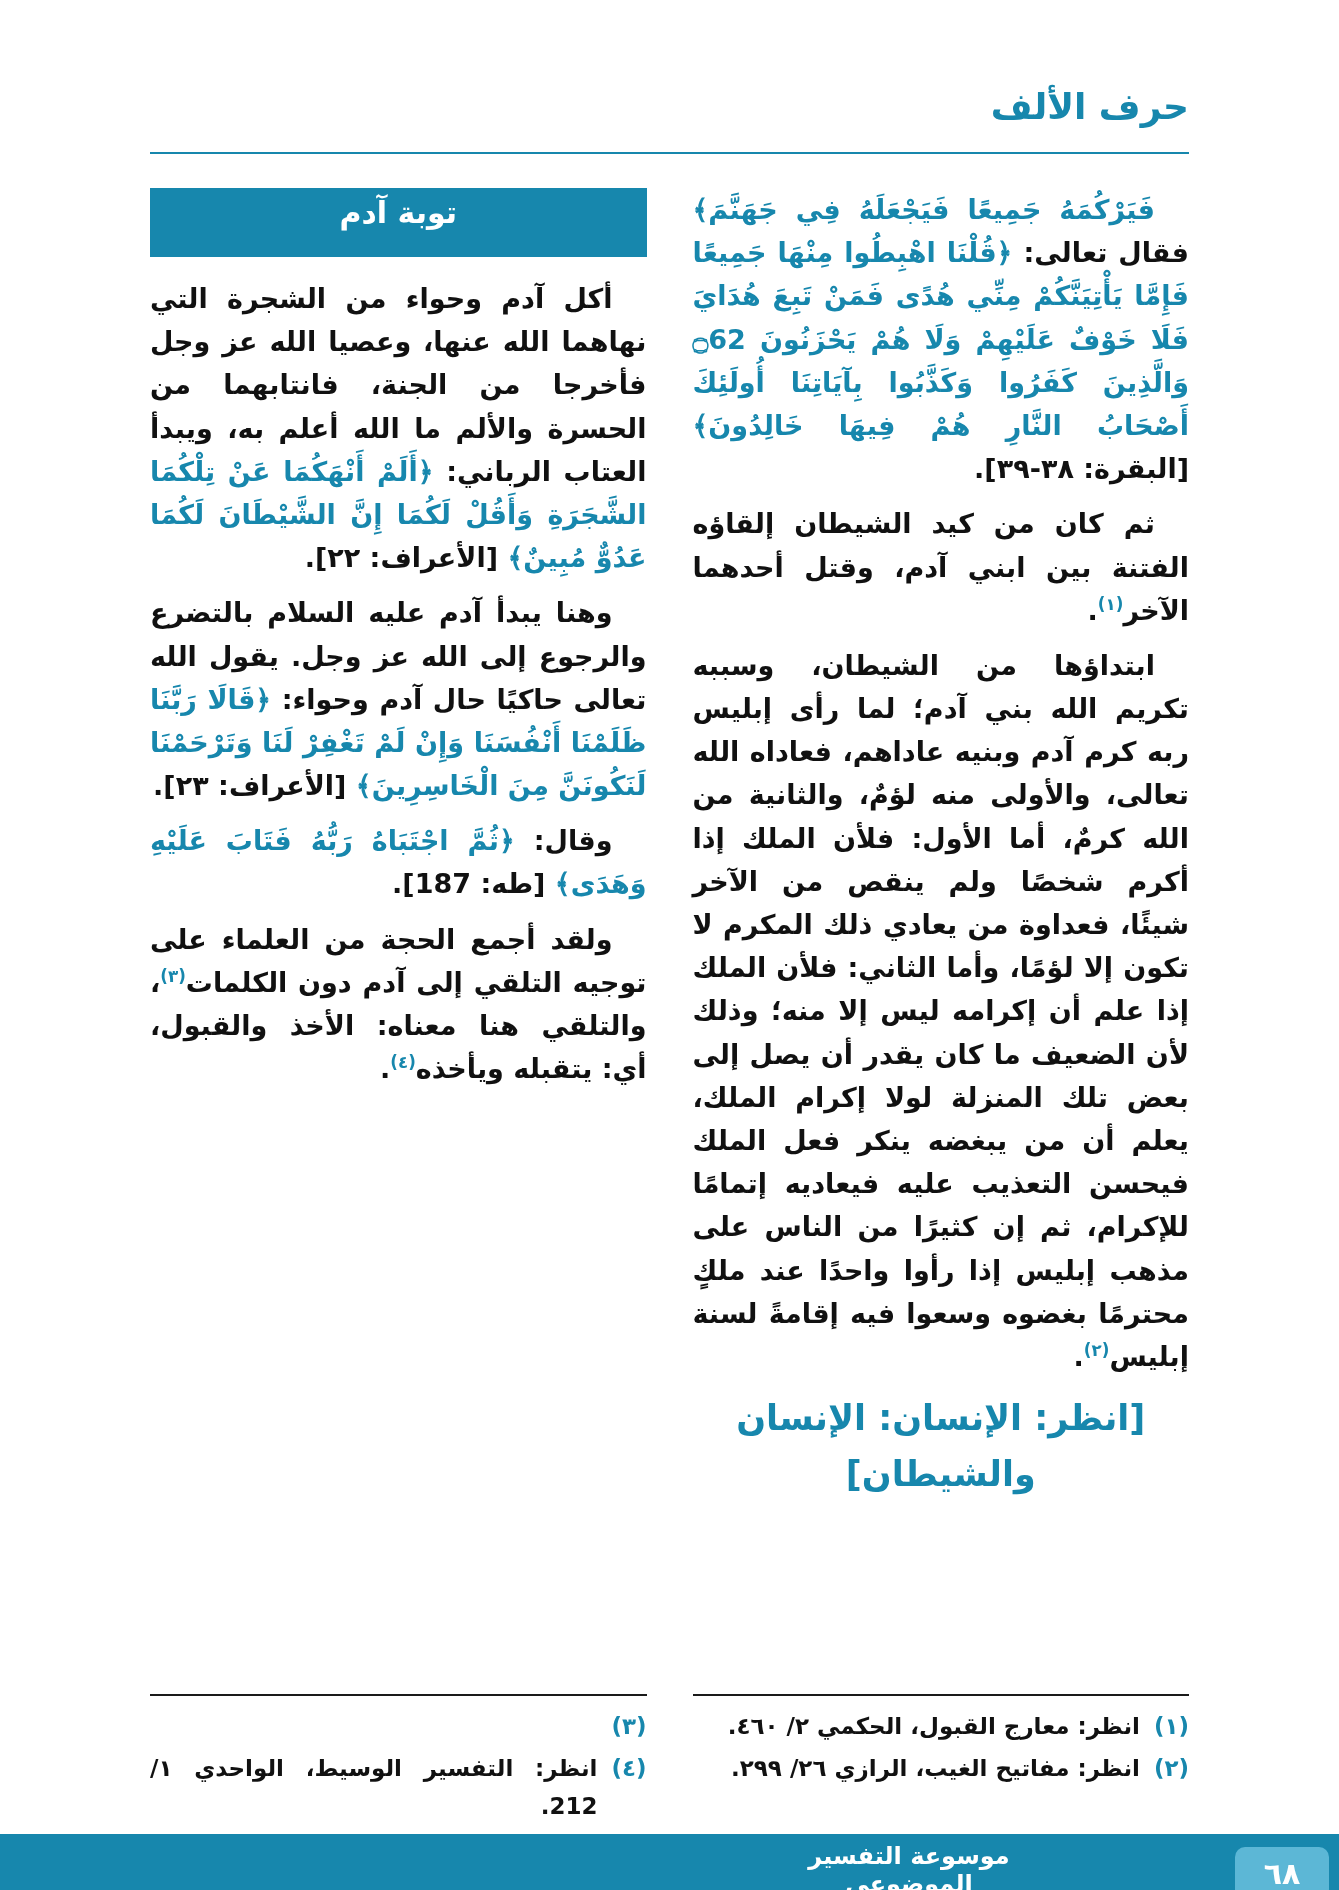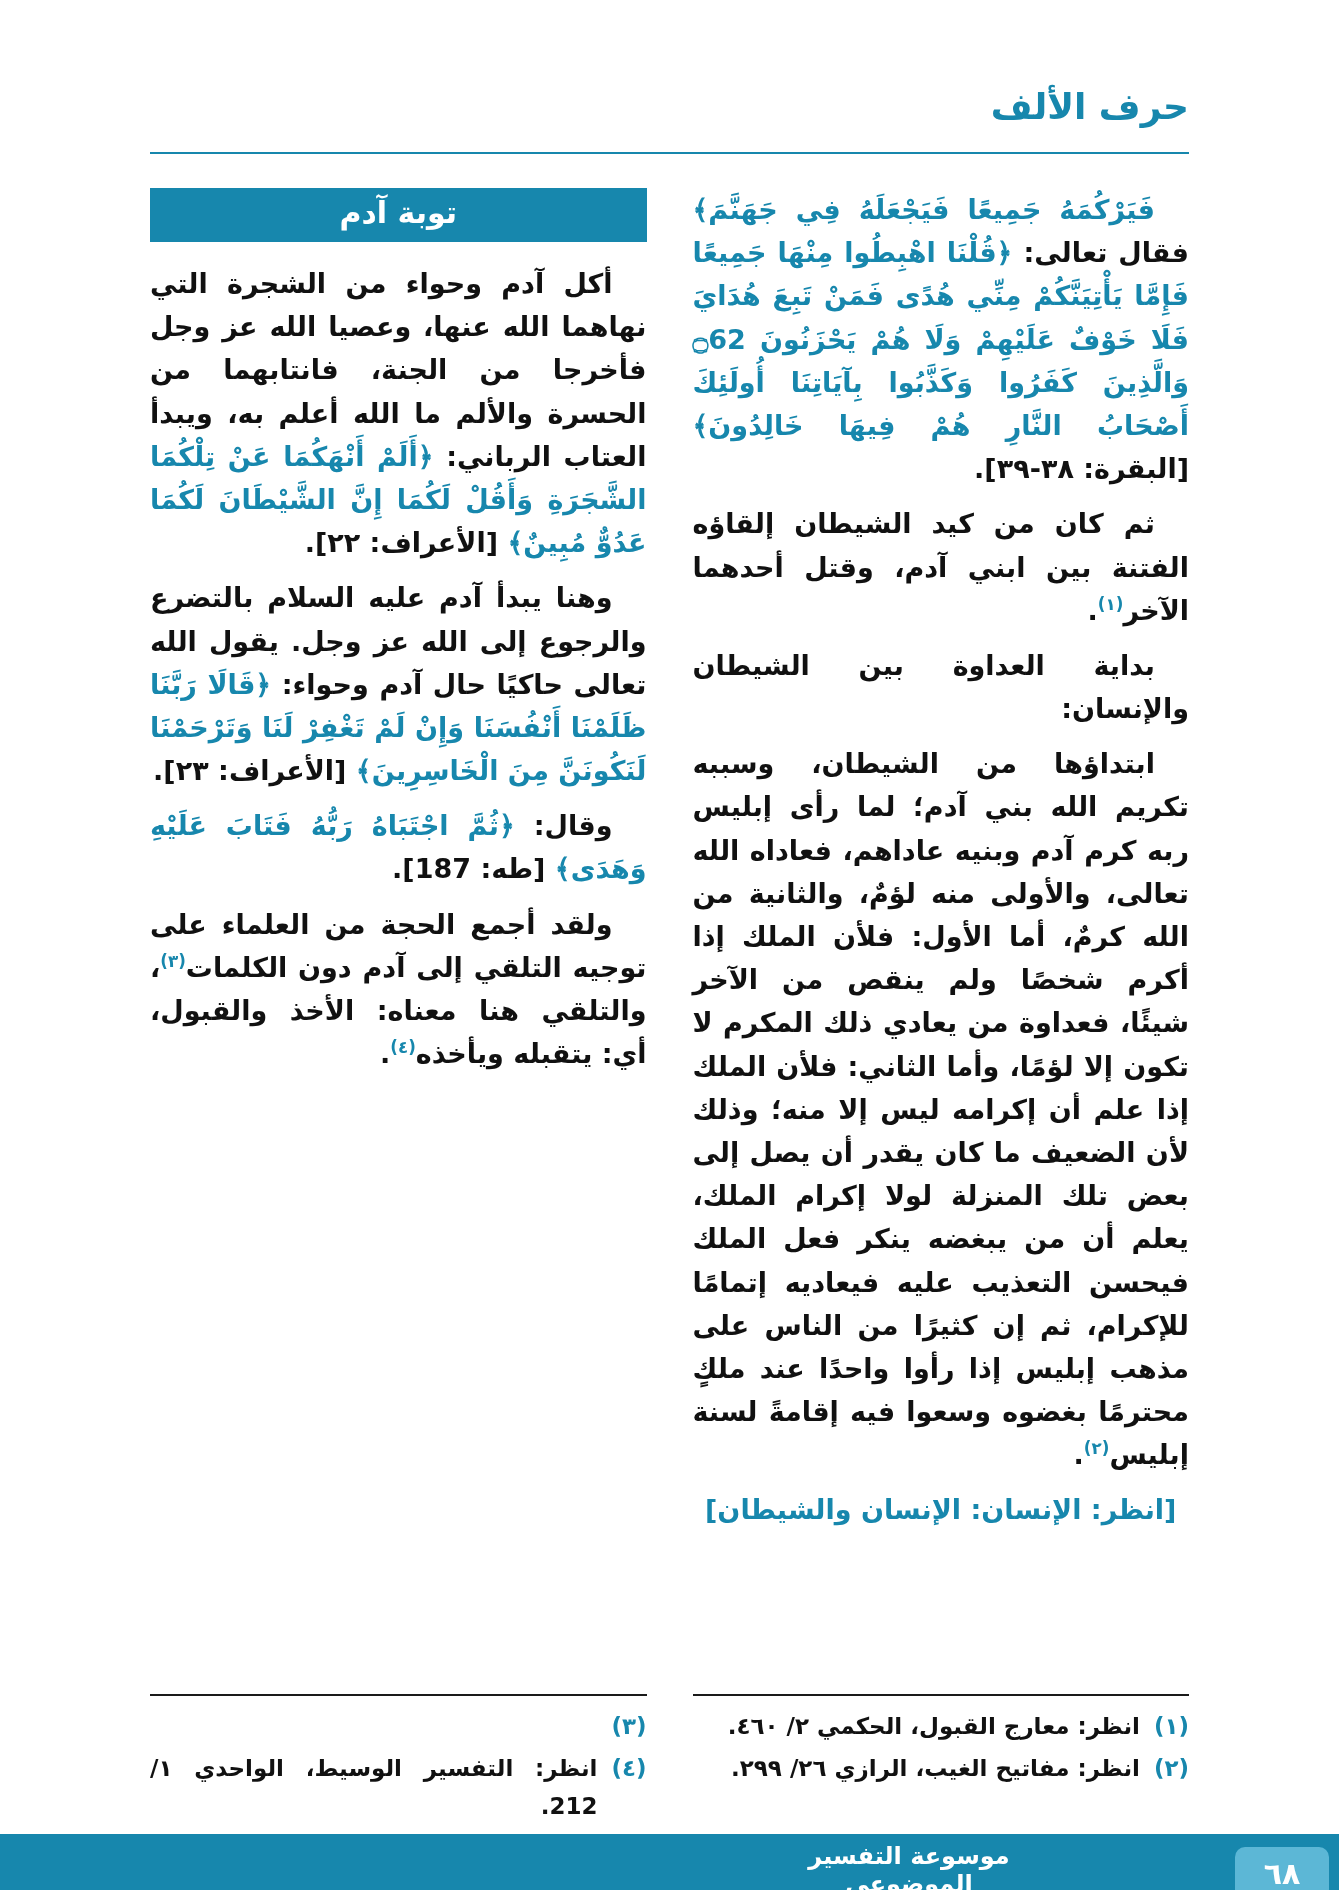--- a/index.html
+++ b/index.html
@@ -24,26 +24,26 @@
   .col{flex:1;min-width:0;}
   .para{
     font-size:27px;line-height:1.6;font-weight:700;
     text-align:justify;text-indent:34px;margin-bottom:12px;
   }
   .verse{color:var(--accent);}
   .ref{color:var(--ink);}
   .fn-mark{color:var(--accent);font-size:0.62em;vertical-align:super;font-weight:700;}
   .subheading{text-indent:34px;}
   .see-also{
-    color:var(--accent);text-align:center;font-size:27px;font-weight:700;
+    color:var(--accent);text-align:center;font-size:35px;font-weight:700;
     margin-top:10px;text-indent:0;
   }
   .title-box{
     background:var(--accent);color:#fff;text-align:center;
-    font-size:30px;font-weight:700;padding:7px 0 12px;margin-bottom:20px;
+    font-size:30px;font-weight:700;padding:7px 0 27px;margin-bottom:20px;
   }
   .footnotes{
     position:absolute;right:150px;left:150px;top:1694px;
     display:flex;gap:46px;
   }
   .fn-col{flex:1;min-width:0;border-top:2px solid #1a1a1a;padding-top:12px;}
   .fn-item{
     display:flex;gap:14px;font-size:23px;font-weight:700;line-height:1.65;
     margin-bottom:4px;
   }
@@ -76,21 +76,20 @@
   <div class="col">
     <p class="para">
       <span class="verse">فَيَرْكُمَهُ جَمِيعًا فَيَجْعَلَهُ فِي جَهَنَّمَ﴾</span>
       <span>فقال تعالى:</span>
       <span class="verse">﴿قُلْنَا اهْبِطُوا مِنْهَا جَمِيعًا فَإِمَّا يَأْتِيَنَّكُمْ مِنِّي هُدًى فَمَنْ تَبِعَ هُدَايَ فَلَا خَوْفٌ عَلَيْهِمْ وَلَا هُمْ يَحْزَنُونَ ۝62 وَالَّذِينَ كَفَرُوا وَكَذَّبُوا بِآيَاتِنَا أُولَئِكَ أَصْحَابُ النَّارِ هُمْ فِيهَا خَالِدُونَ﴾</span>
       <span class="ref">[البقرة: ٣٨-٣٩].</span>
     </p>
     <p class="para">
       <span>ثم كان من كيد الشيطان إلقاؤه الفتنة بين ابني آدم، وقتل أحدهما الآخر</span><span class="fn-mark">(١)</span><span>.</span>
     </p>
-    <p class="para subheading">بداية العداوة بين الشيطان والإنسان:</p>
     <p class="para">
       <span>ابتداؤها من الشيطان، وسببه تكريم الله بني آدم؛ لما رأى إبليس ربه كرم آدم وبنيه عاداهم، فعاداه الله تعالى، والأولى منه لؤمٌ، والثانية من الله كرمٌ، أما الأول: فلأن الملك إذا أكرم شخصًا ولم ينقص من الآخر شيئًا، فعداوة من يعادي ذلك المكرم لا تكون إلا لؤمًا، وأما الثاني: فلأن الملك إذا علم أن إكرامه ليس إلا منه؛ وذلك لأن الضعيف ما كان يقدر أن يصل إلى بعض تلك المنزلة لولا إكرام الملك، يعلم أن من يبغضه ينكر فعل الملك فيحسن التعذيب عليه فيعاديه إتمامًا للإكرام، ثم إن كثيرًا من الناس على مذهب إبليس إذا رأوا واحدًا عند ملكٍ محترمًا بغضوه وسعوا فيه إقامةً لسنة إبليس</span><span class="fn-mark">(٢)</span><span>.</span>
     </p>
     <p class="para see-also">[انظر: الإنسان: الإنسان والشيطان]</p>
   </div>
 
   <div class="col">
     <div class="title-box">
       <span>توبة آدم</span>
     </div>

